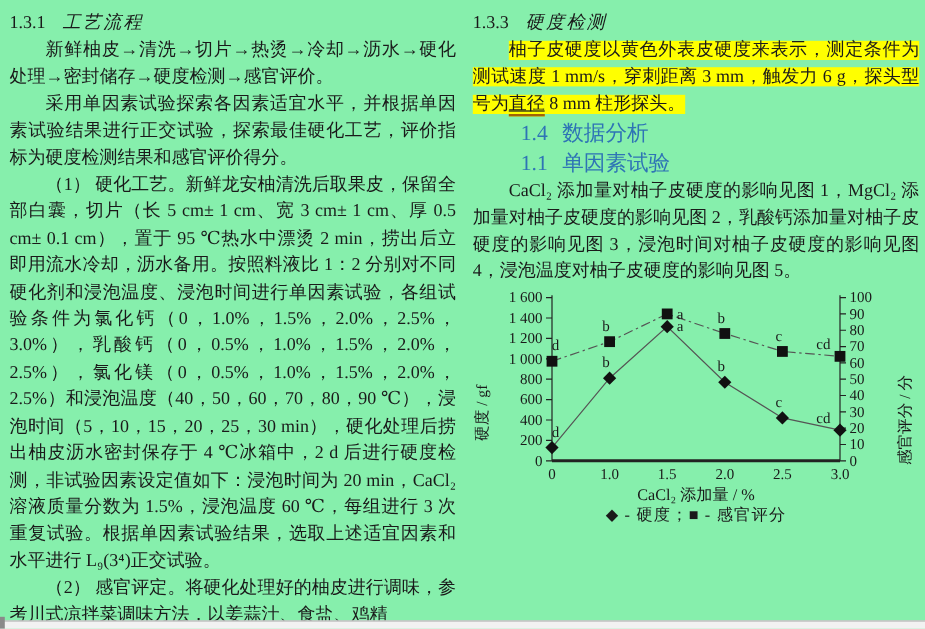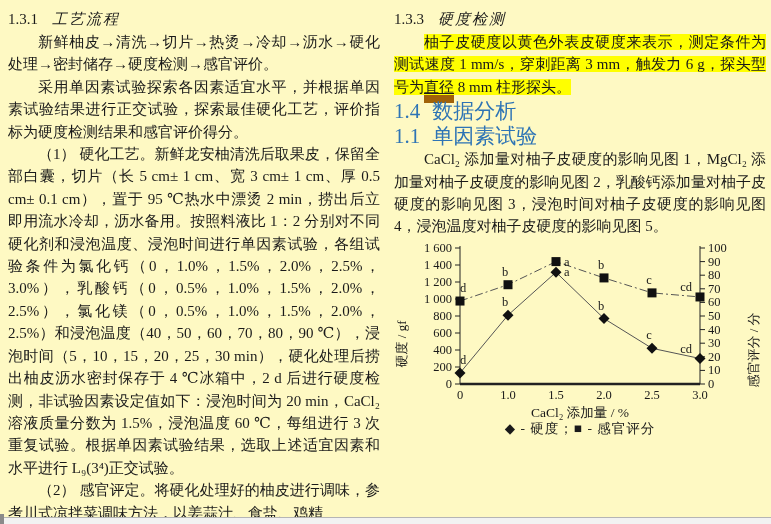--- a/index.html
+++ b/index.html
@@ -2,34 +2,34 @@
 <html><head>
 <meta charset="utf-8">
 <style>
   * { margin:0; padding:0; box-sizing:border-box; }
   html,body { width:771px; height:524px; overflow:hidden; background:#ffffff; }
   body {
     font-family:"Liberation Serif","DejaVu Serif",serif;
     color:#1a1a1a;
     position:relative;
   }
-  .page { position:absolute; inset:0; background:#fef9c3; }
+  .page { position:absolute; inset:0; background:#86efac; }
   .col { position:absolute; top:8px; width:372px; font-size:15px; line-height:22.4px; text-align:justify; }
   .col-left  { left:8px;  height:516px; overflow:hidden; }
   .col-right { left:394px; width:372px; }
   p.body-para { text-indent:2em; }
   .h-sub { font-size:15px; line-height:23px; }
   .h-sub .h-title { font-style:italic; letter-spacing:2px; }
   .h-num { letter-spacing:0; margin-right:14px; }
-  .h-teal { color:#2e74b5; font-size:21px; line-height:23px; margin-top:2px; }
+  .h-teal { color:#2e74b5; font-size:18px; line-height:23px; margin-top:2px;margin-left:40px; }
   .h-teal .h-num { margin-right:12px; }
   .h-bold { font-family:"Liberation Sans","DejaVu Sans",sans-serif; font-weight:bold; font-size:15.5px; line-height:23px; margin-top:12px; margin-bottom:8px; }
   .h-bold .h-num { margin-right:12px; }
   .hl { background:#ffff00; }
-  .hl-underline { background:#ffff00; border-bottom:8px solid #a16207;text-decoration:underline; }
+  .hl-underline { background:#ffff00; border-bottom:2px solid #a16207;text-decoration:underline; }
   .figure { margin-top:4px; width:372px; }
   .figure svg { display:block; }
   .fig-legend {
     text-align:center; font-size:13.5px; letter-spacing:1px;
     margin-top:-2px; color:#1a1a1a;
   }
   .window-edge {
     position:absolute; left:0; right:0; bottom:0; height:7px;
     background:#f2f2f2; border-top:1px solid #b5b5b5;
   }

